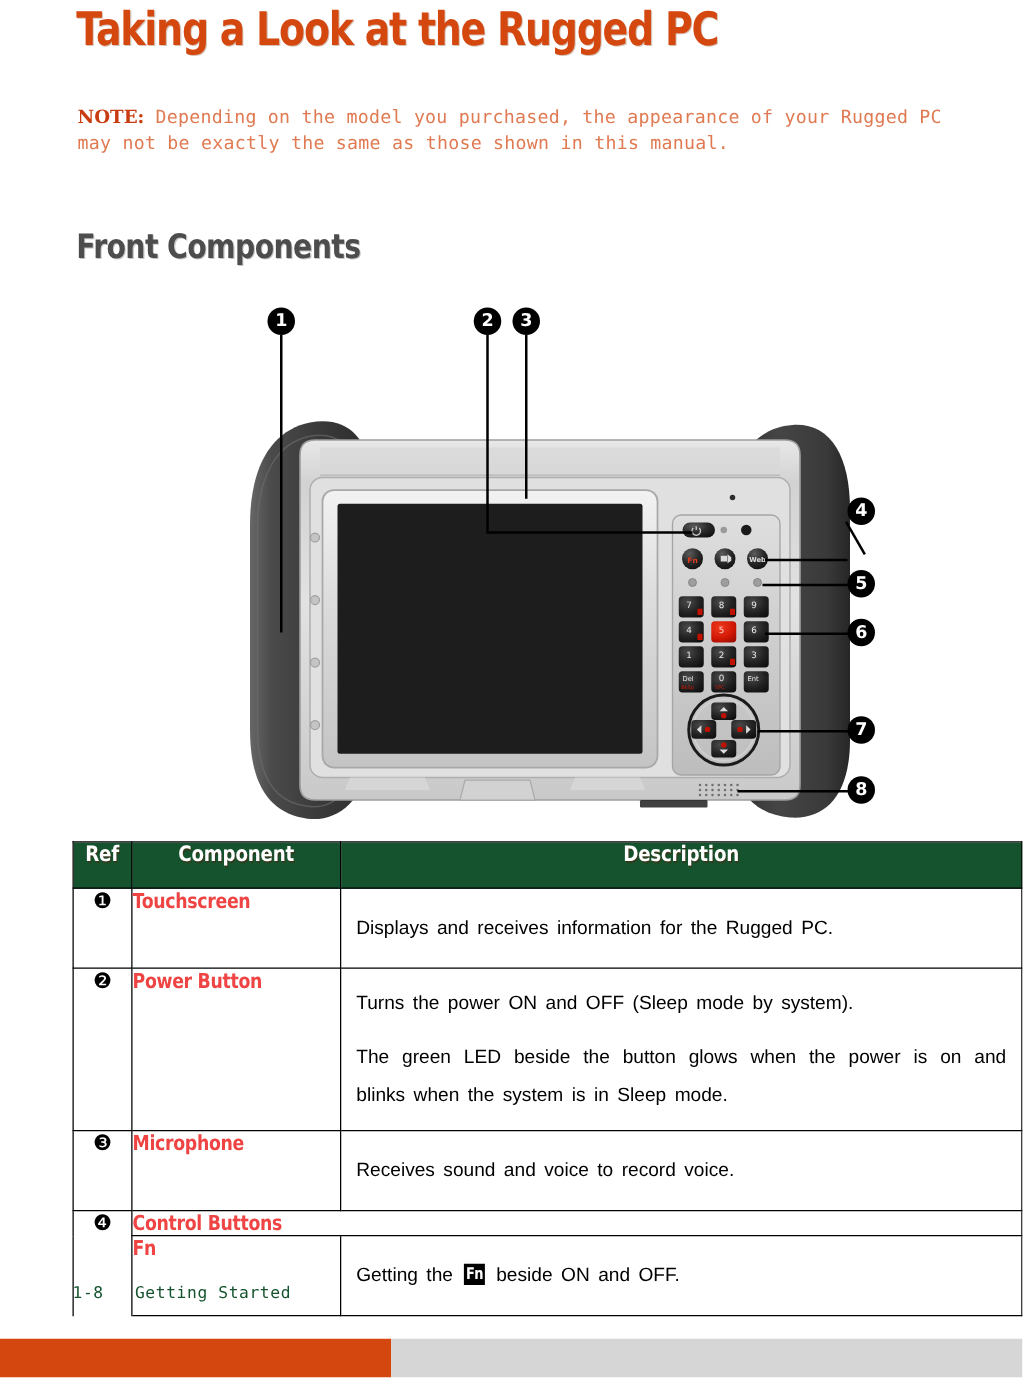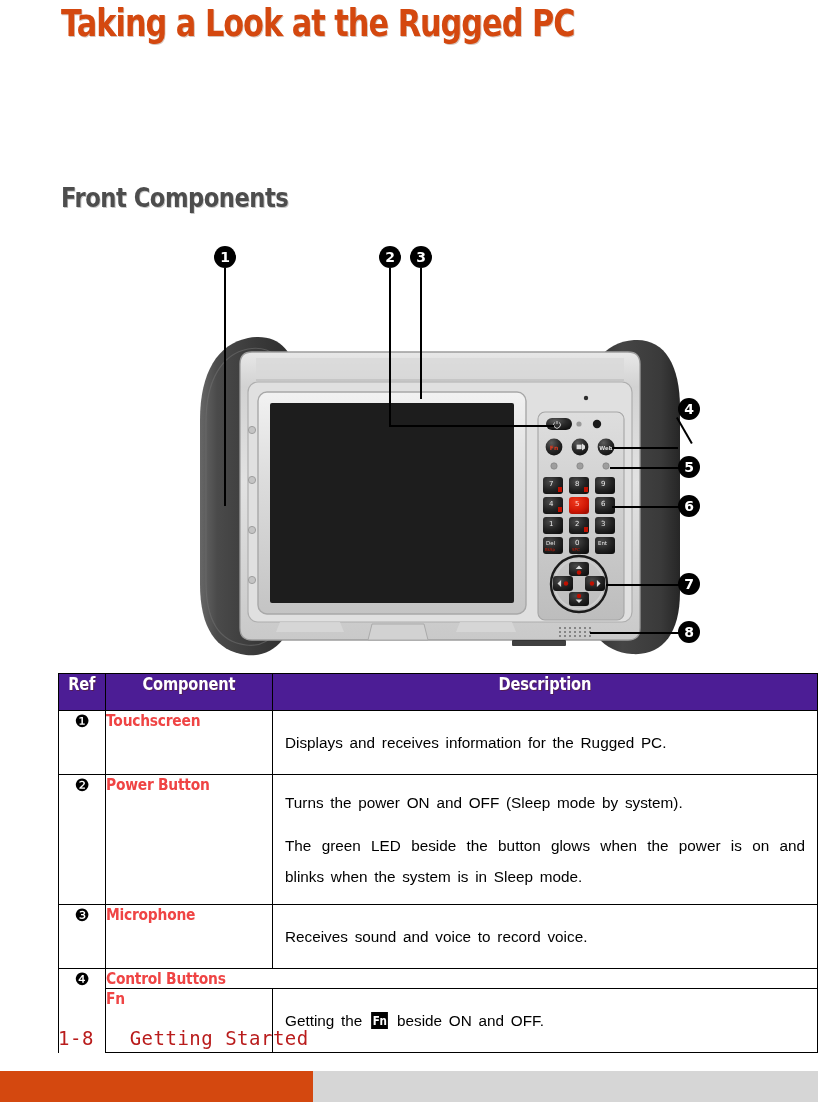--- a/index.html
+++ b/index.html
@@ -111,21 +111,21 @@
     width: 760px;
     border-collapse: collapse;
     table-layout: fixed;
   }
   .comp-table td, .comp-table th {
     border: 1.6px solid #000000;
     padding: 0;
     vertical-align: top;
   }
   .comp-table thead th {
-    background: #4c1d95;
+    background: #14532d;
     color: #ffffff;
     font-family: "DejaVu Sans", sans-serif;
     font-weight: bold;
     font-size: 17px;
     text-align: center;
     height: 36px;
     letter-spacing: -0.2px;
     text-shadow: 1px 1px 0 rgba(90,30,10,0.45);
   }
   .th-inner { transform: scaleX(0.86); display: inline-block; }
@@ -178,36 +178,39 @@
     top: -1px;
   }
   .comp-table .nb-bottom { border-bottom: none; }
 
   
   .footer-text {
     position: absolute;
     left: 58px;
     top: 1027px;
     font-family: "DejaVu Sans Mono", monospace;
-    font-size: 19px;
-    color: #b91c1c;
+    font-size: 13px;
+    color: #14532d;
     letter-spacing: 0.5px;
     white-space: pre;
   }
   .footer-bar { position: absolute; bottom: 0; height: 31px; }
   .footer-bar.orange { left: 0; width: 313px; background: #d4480f; }
   .footer-bar.grey   { left: 313px; right: 0; background: #d6d6d6; }
 </style>
 </head>
 <body>
 
 <div class="page">
 
   <div class="chapter-title">Taking a Look at the Rugged PC</div>
 
+  <div class="note-block">
+    <span class="note-label">NOTE:</span><span> Depending on the model you purchased, the appearance of your Rugged PC may not be exactly the same as those shown in this manual.</span>
+  </div>
 
   <div class="section-title">Front Components</div>
 
   <div class="figure">
 
     <svg class="fig-layer" viewBox="0 0 560 420" width="560" height="420">
       <defs>
         <linearGradient id="bumperG" x1="0" y1="0" x2="1" y2="0">
           <stop offset="0%" stop-color="#676767"></stop>
           <stop offset="18%" stop-color="#4a4a4a"></stop>

